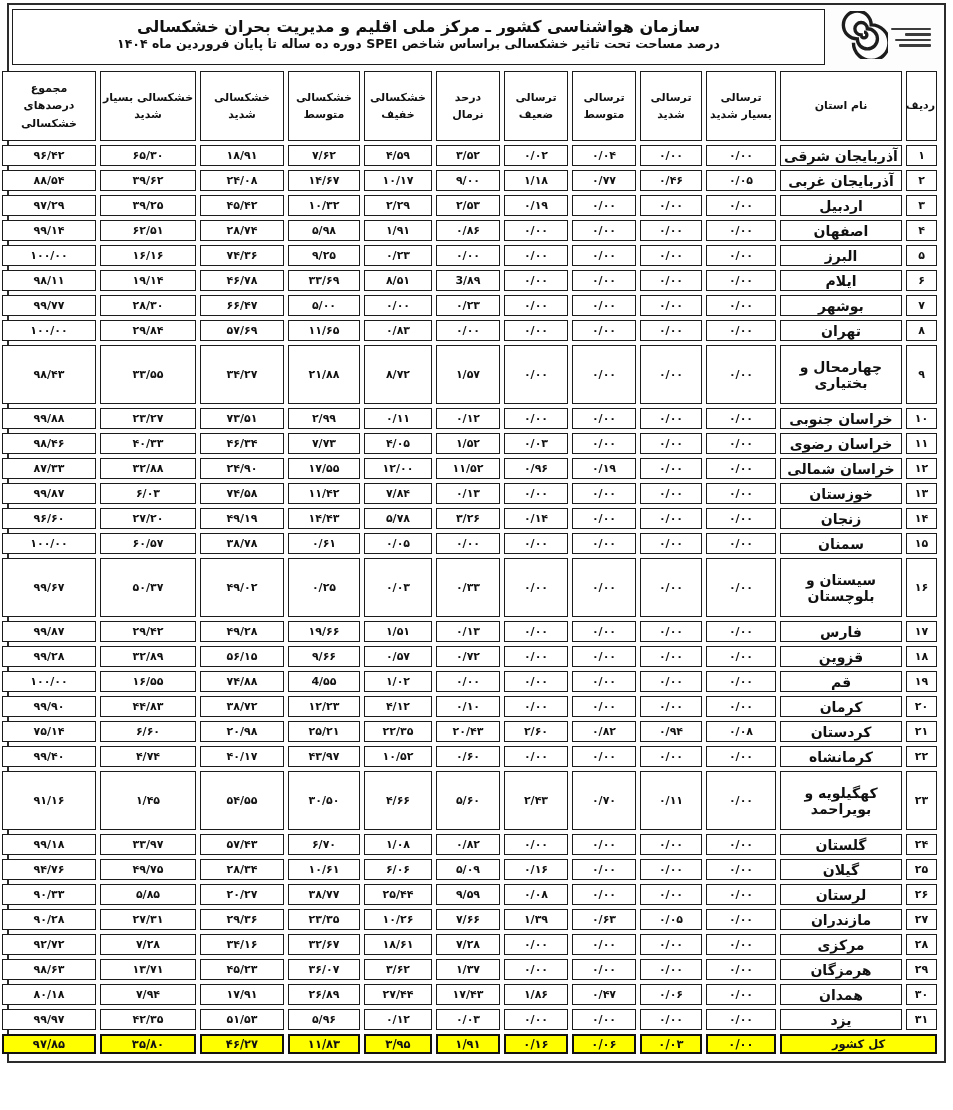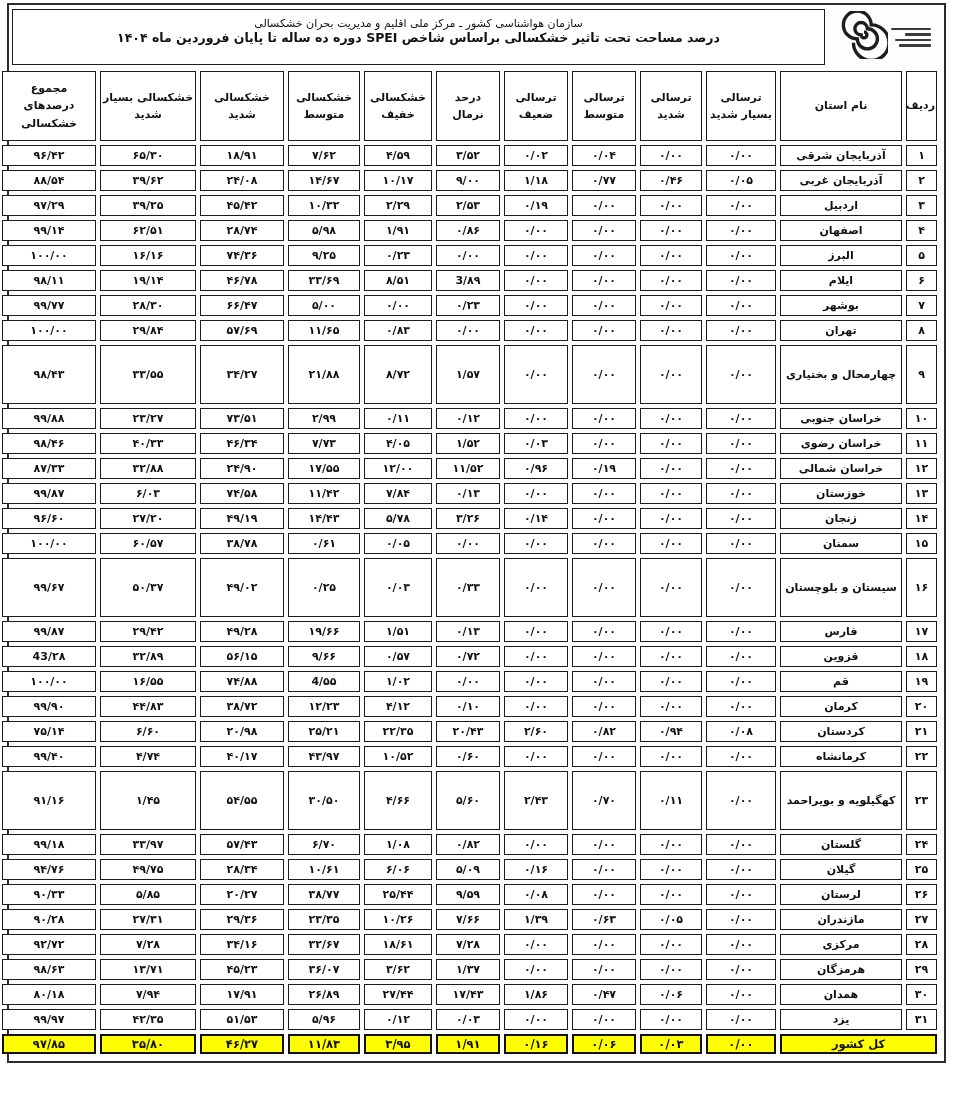--- a/index.html
+++ b/index.html
@@ -29,21 +29,21 @@
   .logo-lines i:nth-child(2) { width: 26px; }
   .logo-lines i:nth-child(3) { width: 36px; }
   .logo-lines i:nth-child(4) { width: 32px; }
   .title-box {
     flex: 1 1 auto;
     border: 1.8px solid #1c1c1c;
     background: #fff;
     text-align: center;
     padding: 7px 6px 6px 6px;
   }
-  .title-line1 { font-size: 11px; font-weight: normal; }
+  .title-line1 { font-size: 16px; font-weight: bold; }
   .title-line2 { font-size: 12.5px; font-weight: bold; margin-top: 0; }
   
   table.report {
     width: 100%;
     border-collapse: separate;
     border-spacing: 4px;
     table-layout: fixed;
   }
   th, td {
     border: 1.6px solid #1b1b1b;
@@ -54,21 +54,21 @@
     overflow: hidden;
   }
   thead th {
     height: 70px;
     font-size: 11px;
     line-height: 1.55;
     white-space: pre-line;
     padding: 2px 1px;
   }
   tbody td { height: 21px; font-size: 11px; padding: 1px 2px; }
-  tbody td.name-cell { font-size: 11px; }
+  tbody td.name-cell { font-size: 14px; }
   tbody tr.tall td { height: 59px; }
   tbody tr.total-row td {
     background: #ffff00;
     border-width: 2.2px;
     border-color: #111;
     height: 16px;
     font-size: 11.5px;
   }
   .num { direction: ltr; unicode-bidi: isolate; white-space: nowrap; }
 </style>
@@ -383,21 +383,21 @@
             <td class="name-cell">قزوین</td>
             <td><span class="num">۰/۰۰</span></td>
             <td><span class="num">۰/۰۰</span></td>
             <td><span class="num">۰/۰۰</span></td>
             <td><span class="num">۰/۰۰</span></td>
             <td><span class="num">۰/۷۲</span></td>
             <td><span class="num">۰/۵۷</span></td>
             <td><span class="num">۹/۶۶</span></td>
             <td><span class="num">۵۶/۱۵</span></td>
             <td><span class="num">۳۲/۸۹</span></td>
-            <td><span class="num">43/۲۸</span></td>
+            <td><span class="num">۹۹/۲۸</span></td>
           </tr>
           <tr>
             <td>۱۹</td>
             <td class="name-cell">قم</td>
             <td><span class="num">۰/۰۰</span></td>
             <td><span class="num">۰/۰۰</span></td>
             <td><span class="num">۰/۰۰</span></td>
             <td><span class="num">۰/۰۰</span></td>
             <td><span class="num">۰/۰۰</span></td>
             <td><span class="num">۱/۰۲</span></td>

